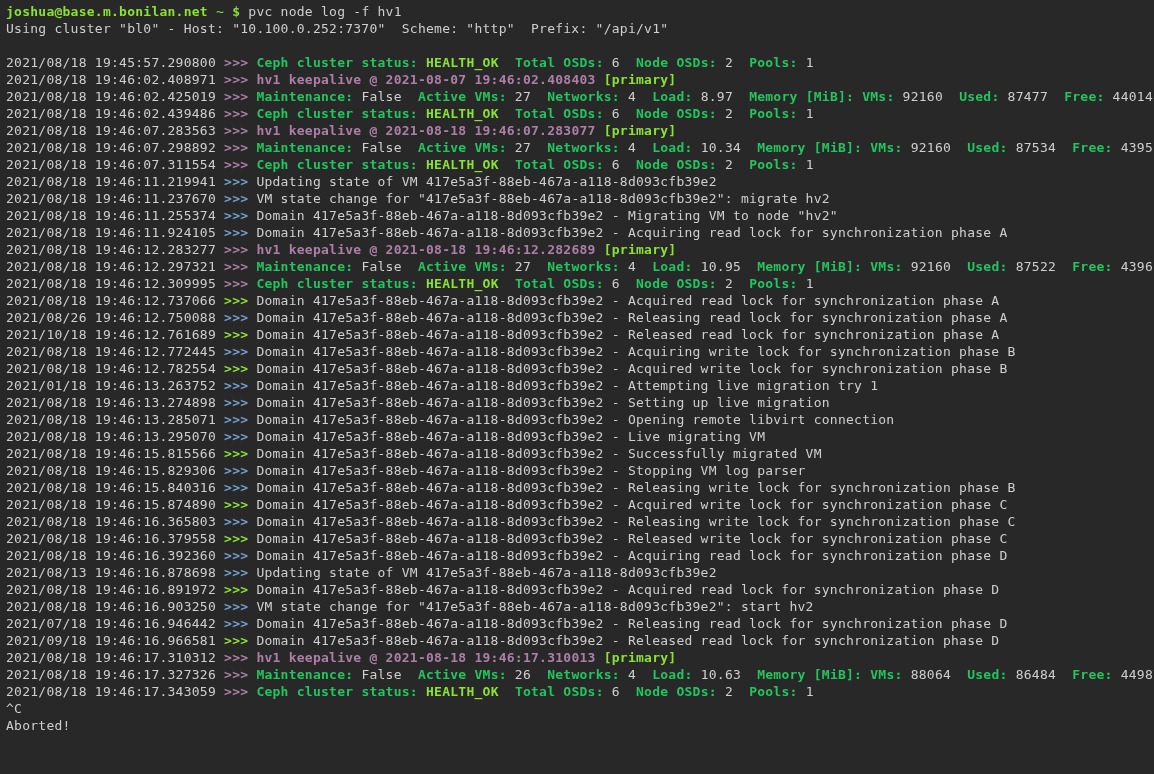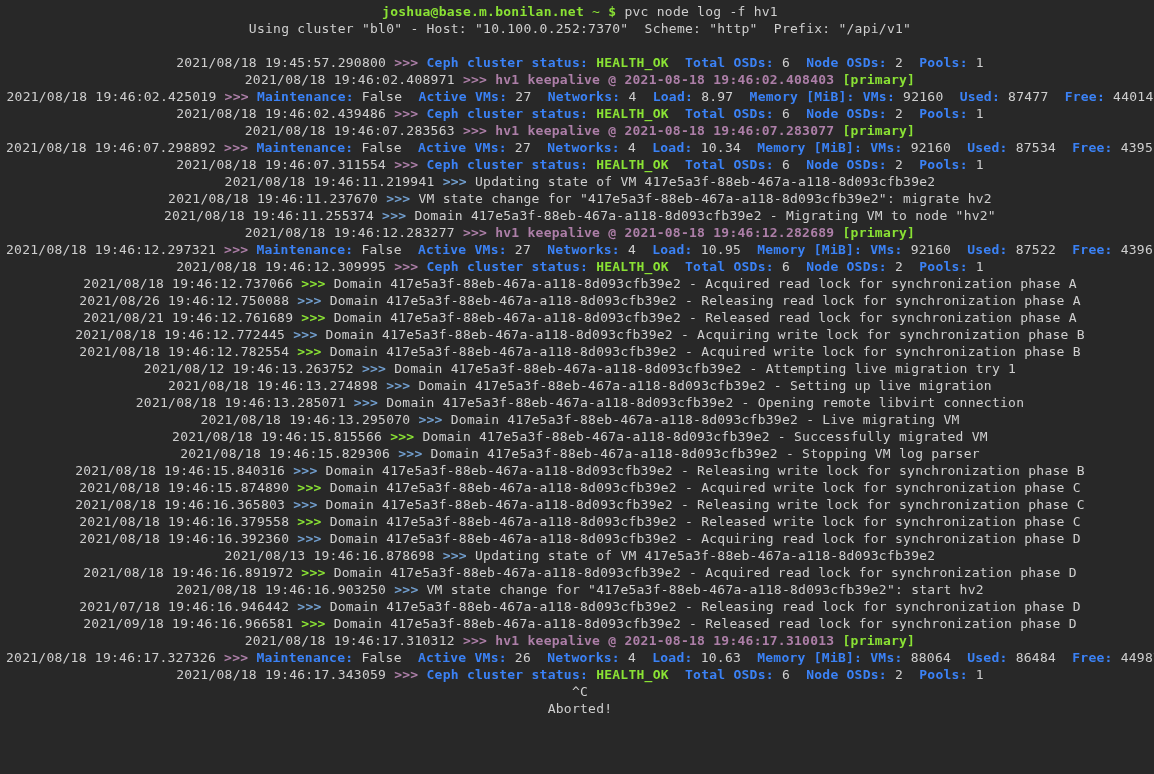--- a/index.html
+++ b/index.html
@@ -2,58 +2,59 @@
 <html><head>
 <meta charset="utf-8">
 <style>
   html,body{margin:0;padding:0;}
   body{
     width:1154px;height:774px;overflow:hidden;
     background:#282828;
     font-family:"DejaVu Sans Mono","Liberation Mono",monospace;
     font-size:13px;line-height:17px;letter-spacing:0.25px;
   }
-  .screen{padding:3px 0 0 6px;text-align:center;}
+  .screen{padding:3px 0 0 6px;}
   .line{white-space:pre;height:17px;}
   .c-n{color:#cfcfcf;}
-  .c-b{color:#3b82f6;font-weight:bold;}
+  .c-b{color:#22c55e;font-weight:bold;}
   .c-g{color:#8ae234;font-weight:bold;}
   .c-m{color:#ad7fa8;font-weight:bold;}
   .c-gn{color:#8ae234;}
   .mk-s{color:#ad7fa8;font-weight:bold;}
   .mk-i{color:#729fcf;font-weight:bold;}
   .mk-o{color:#8ae234;font-weight:bold;}
 </style>
 </head>
 <body>
 
 <div class="screen">
   <div class="line"><span class="c-g">joshua@base.m.bonilan.net</span><span class="c-gn"> ~ </span><span class="c-g">$</span><span class="c-n"> pvc node log -f hv1</span></div>
   <div class="line c-n">Using cluster "bl0" - Host: "10.100.0.252:7370"  Scheme: "http"  Prefix: "/api/v1"</div>
   <div class="line"></div>
   <div id="log-lines">
       <div class="line"><span class="c-n">2021/08/18 19:45:57.290800 </span><span class="mk-s">&gt;&gt;&gt; </span><span class="c-b">Ceph cluster status:</span><span class="c-n"> </span><span class="c-g">HEALTH_OK</span><span class="c-n">  </span><span class="c-b">Total OSDs:</span><span class="c-n"> 6  </span><span class="c-b">Node OSDs:</span><span class="c-n"> 2  </span><span class="c-b">Pools:</span><span class="c-n"> 1</span></div>
-      <div class="line"><span class="c-n">2021/08/18 19:46:02.408971 </span><span class="mk-s">&gt;&gt;&gt; </span><span class="c-m">hv1 keepalive @ 2021-08-18 19:46:02.408403</span><span class="c-n"> </span><span class="c-g">[primary]</span></div>
+      <div class="line"><span class="c-n">2021/08/18 19:46:02.408971 </span><span class="mk-s">&gt;&gt;&gt; </span><span class="c-m">hv1 keepalive @ 2021-08-07 19:46:02.408403</span><span class="c-n"> </span><span class="c-g">[primary]</span></div>
       <div class="line"><span class="c-n">2021/08/18 19:46:02.425019 </span><span class="mk-s">&gt;&gt;&gt; </span><span class="c-b">Maintenance:</span><span class="c-n"> False  </span><span class="c-b">Active VMs:</span><span class="c-n"> 27  </span><span class="c-b">Networks:</span><span class="c-n"> 4  </span><span class="c-b">Load:</span><span class="c-n"> 8.97  </span><span class="c-b">Memory [MiB]:</span><span class="c-n"> </span><span class="c-b">VMs:</span><span class="c-n"> 92160  </span><span class="c-b">Used:</span><span class="c-n"> 87477  </span><span class="c-b">Free:</span><span class="c-n"> 44014</span></div>
       <div class="line"><span class="c-n">2021/08/18 19:46:02.439486 </span><span class="mk-s">&gt;&gt;&gt; </span><span class="c-b">Ceph cluster status:</span><span class="c-n"> </span><span class="c-g">HEALTH_OK</span><span class="c-n">  </span><span class="c-b">Total OSDs:</span><span class="c-n"> 6  </span><span class="c-b">Node OSDs:</span><span class="c-n"> 2  </span><span class="c-b">Pools:</span><span class="c-n"> 1</span></div>
       <div class="line"><span class="c-n">2021/08/18 19:46:07.283563 </span><span class="mk-s">&gt;&gt;&gt; </span><span class="c-m">hv1 keepalive @ 2021-08-18 19:46:07.283077</span><span class="c-n"> </span><span class="c-g">[primary]</span></div>
       <div class="line"><span class="c-n">2021/08/18 19:46:07.298892 </span><span class="mk-s">&gt;&gt;&gt; </span><span class="c-b">Maintenance:</span><span class="c-n"> False  </span><span class="c-b">Active VMs:</span><span class="c-n"> 27  </span><span class="c-b">Networks:</span><span class="c-n"> 4  </span><span class="c-b">Load:</span><span class="c-n"> 10.34  </span><span class="c-b">Memory [MiB]:</span><span class="c-n"> </span><span class="c-b">VMs:</span><span class="c-n"> 92160  </span><span class="c-b">Used:</span><span class="c-n"> 87534  </span><span class="c-b">Free:</span><span class="c-n"> 43951</span></div>
       <div class="line"><span class="c-n">2021/08/18 19:46:07.311554 </span><span class="mk-s">&gt;&gt;&gt; </span><span class="c-b">Ceph cluster status:</span><span class="c-n"> </span><span class="c-g">HEALTH_OK</span><span class="c-n">  </span><span class="c-b">Total OSDs:</span><span class="c-n"> 6  </span><span class="c-b">Node OSDs:</span><span class="c-n"> 2  </span><span class="c-b">Pools:</span><span class="c-n"> 1</span></div>
       <div class="line"><span class="c-n">2021/08/18 19:46:11.219941 </span><span class="mk-i">&gt;&gt;&gt; </span><span class="c-n">Updating state of VM 417e5a3f-88eb-467a-a118-8d093cfb39e2</span></div>
       <div class="line"><span class="c-n">2021/08/18 19:46:11.237670 </span><span class="mk-i">&gt;&gt;&gt; </span><span class="c-n">VM state change for "417e5a3f-88eb-467a-a118-8d093cfb39e2": migrate hv2</span></div>
       <div class="line"><span class="c-n">2021/08/18 19:46:11.255374 </span><span class="mk-i">&gt;&gt;&gt; </span><span class="c-n">Domain 417e5a3f-88eb-467a-a118-8d093cfb39e2 - Migrating VM to node "hv2"</span></div>
+      <div class="line"><span class="c-n">2021/08/18 19:46:11.924105 </span><span class="mk-i">&gt;&gt;&gt; </span><span class="c-n">Domain 417e5a3f-88eb-467a-a118-8d093cfb39e2 - Acquiring read lock for synchronization phase A</span></div>
       <div class="line"><span class="c-n">2021/08/18 19:46:12.283277 </span><span class="mk-s">&gt;&gt;&gt; </span><span class="c-m">hv1 keepalive @ 2021-08-18 19:46:12.282689</span><span class="c-n"> </span><span class="c-g">[primary]</span></div>
       <div class="line"><span class="c-n">2021/08/18 19:46:12.297321 </span><span class="mk-s">&gt;&gt;&gt; </span><span class="c-b">Maintenance:</span><span class="c-n"> False  </span><span class="c-b">Active VMs:</span><span class="c-n"> 27  </span><span class="c-b">Networks:</span><span class="c-n"> 4  </span><span class="c-b">Load:</span><span class="c-n"> 10.95  </span><span class="c-b">Memory [MiB]:</span><span class="c-n"> </span><span class="c-b">VMs:</span><span class="c-n"> 92160  </span><span class="c-b">Used:</span><span class="c-n"> 87522  </span><span class="c-b">Free:</span><span class="c-n"> 43961</span></div>
       <div class="line"><span class="c-n">2021/08/18 19:46:12.309995 </span><span class="mk-s">&gt;&gt;&gt; </span><span class="c-b">Ceph cluster status:</span><span class="c-n"> </span><span class="c-g">HEALTH_OK</span><span class="c-n">  </span><span class="c-b">Total OSDs:</span><span class="c-n"> 6  </span><span class="c-b">Node OSDs:</span><span class="c-n"> 2  </span><span class="c-b">Pools:</span><span class="c-n"> 1</span></div>
       <div class="line"><span class="c-n">2021/08/18 19:46:12.737066 </span><span class="mk-o">&gt;&gt;&gt; </span><span class="c-n">Domain 417e5a3f-88eb-467a-a118-8d093cfb39e2 - Acquired read lock for synchronization phase A</span></div>
       <div class="line"><span class="c-n">2021/08/26 19:46:12.750088 </span><span class="mk-i">&gt;&gt;&gt; </span><span class="c-n">Domain 417e5a3f-88eb-467a-a118-8d093cfb39e2 - Releasing read lock for synchronization phase A</span></div>
-      <div class="line"><span class="c-n">2021/08/21 19:46:12.761689 </span><span class="mk-o">&gt;&gt;&gt; </span><span class="c-n">Domain 417e5a3f-88eb-467a-a118-8d093cfb39e2 - Released read lock for synchronization phase A</span></div>
+      <div class="line"><span class="c-n">2021/10/18 19:46:12.761689 </span><span class="mk-o">&gt;&gt;&gt; </span><span class="c-n">Domain 417e5a3f-88eb-467a-a118-8d093cfb39e2 - Released read lock for synchronization phase A</span></div>
       <div class="line"><span class="c-n">2021/08/18 19:46:12.772445 </span><span class="mk-i">&gt;&gt;&gt; </span><span class="c-n">Domain 417e5a3f-88eb-467a-a118-8d093cfb39e2 - Acquiring write lock for synchronization phase B</span></div>
       <div class="line"><span class="c-n">2021/08/18 19:46:12.782554 </span><span class="mk-o">&gt;&gt;&gt; </span><span class="c-n">Domain 417e5a3f-88eb-467a-a118-8d093cfb39e2 - Acquired write lock for synchronization phase B</span></div>
-      <div class="line"><span class="c-n">2021/08/12 19:46:13.263752 </span><span class="mk-i">&gt;&gt;&gt; </span><span class="c-n">Domain 417e5a3f-88eb-467a-a118-8d093cfb39e2 - Attempting live migration try 1</span></div>
+      <div class="line"><span class="c-n">2021/01/18 19:46:13.263752 </span><span class="mk-i">&gt;&gt;&gt; </span><span class="c-n">Domain 417e5a3f-88eb-467a-a118-8d093cfb39e2 - Attempting live migration try 1</span></div>
       <div class="line"><span class="c-n">2021/08/18 19:46:13.274898 </span><span class="mk-i">&gt;&gt;&gt; </span><span class="c-n">Domain 417e5a3f-88eb-467a-a118-8d093cfb39e2 - Setting up live migration</span></div>
       <div class="line"><span class="c-n">2021/08/18 19:46:13.285071 </span><span class="mk-i">&gt;&gt;&gt; </span><span class="c-n">Domain 417e5a3f-88eb-467a-a118-8d093cfb39e2 - Opening remote libvirt connection</span></div>
       <div class="line"><span class="c-n">2021/08/18 19:46:13.295070 </span><span class="mk-i">&gt;&gt;&gt; </span><span class="c-n">Domain 417e5a3f-88eb-467a-a118-8d093cfb39e2 - Live migrating VM</span></div>
       <div class="line"><span class="c-n">2021/08/18 19:46:15.815566 </span><span class="mk-o">&gt;&gt;&gt; </span><span class="c-n">Domain 417e5a3f-88eb-467a-a118-8d093cfb39e2 - Successfully migrated VM</span></div>
       <div class="line"><span class="c-n">2021/08/18 19:46:15.829306 </span><span class="mk-i">&gt;&gt;&gt; </span><span class="c-n">Domain 417e5a3f-88eb-467a-a118-8d093cfb39e2 - Stopping VM log parser</span></div>
       <div class="line"><span class="c-n">2021/08/18 19:46:15.840316 </span><span class="mk-i">&gt;&gt;&gt; </span><span class="c-n">Domain 417e5a3f-88eb-467a-a118-8d093cfb39e2 - Releasing write lock for synchronization phase B</span></div>
       <div class="line"><span class="c-n">2021/08/18 19:46:15.874890 </span><span class="mk-o">&gt;&gt;&gt; </span><span class="c-n">Domain 417e5a3f-88eb-467a-a118-8d093cfb39e2 - Acquired write lock for synchronization phase C</span></div>
       <div class="line"><span class="c-n">2021/08/18 19:46:16.365803 </span><span class="mk-i">&gt;&gt;&gt; </span><span class="c-n">Domain 417e5a3f-88eb-467a-a118-8d093cfb39e2 - Releasing write lock for synchronization phase C</span></div>
       <div class="line"><span class="c-n">2021/08/18 19:46:16.379558 </span><span class="mk-o">&gt;&gt;&gt; </span><span class="c-n">Domain 417e5a3f-88eb-467a-a118-8d093cfb39e2 - Released write lock for synchronization phase C</span></div>
       <div class="line"><span class="c-n">2021/08/18 19:46:16.392360 </span><span class="mk-i">&gt;&gt;&gt; </span><span class="c-n">Domain 417e5a3f-88eb-467a-a118-8d093cfb39e2 - Acquiring read lock for synchronization phase D</span></div>

